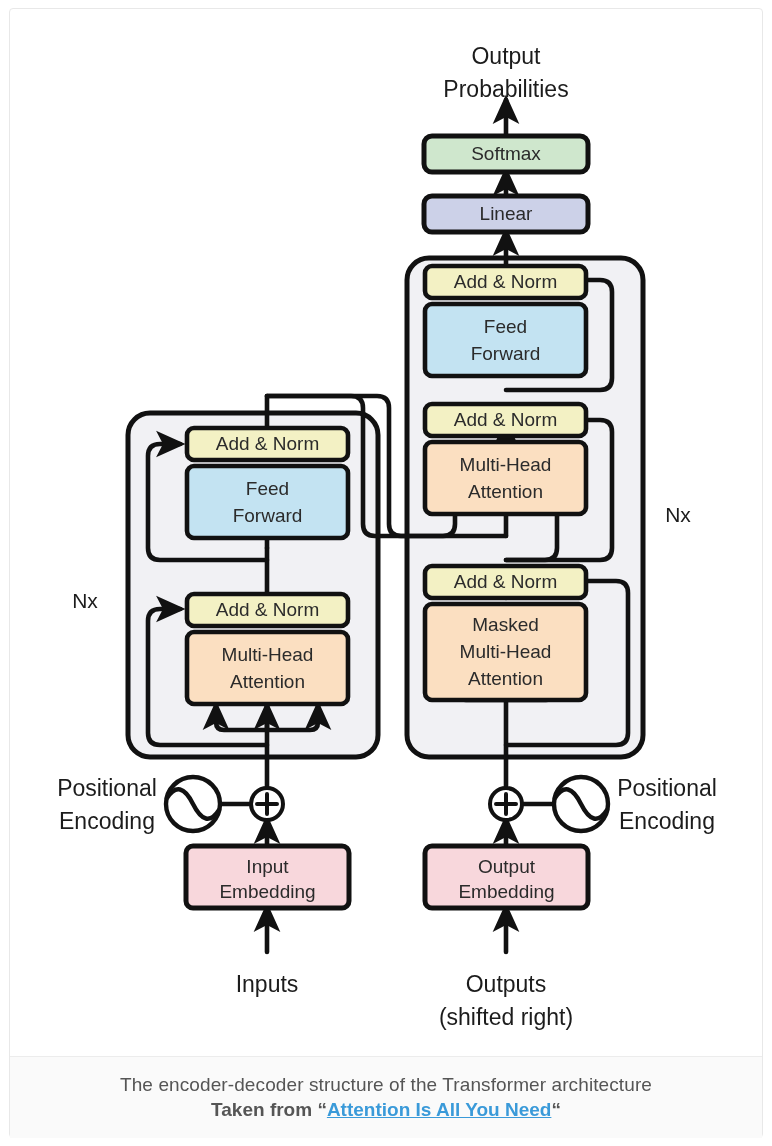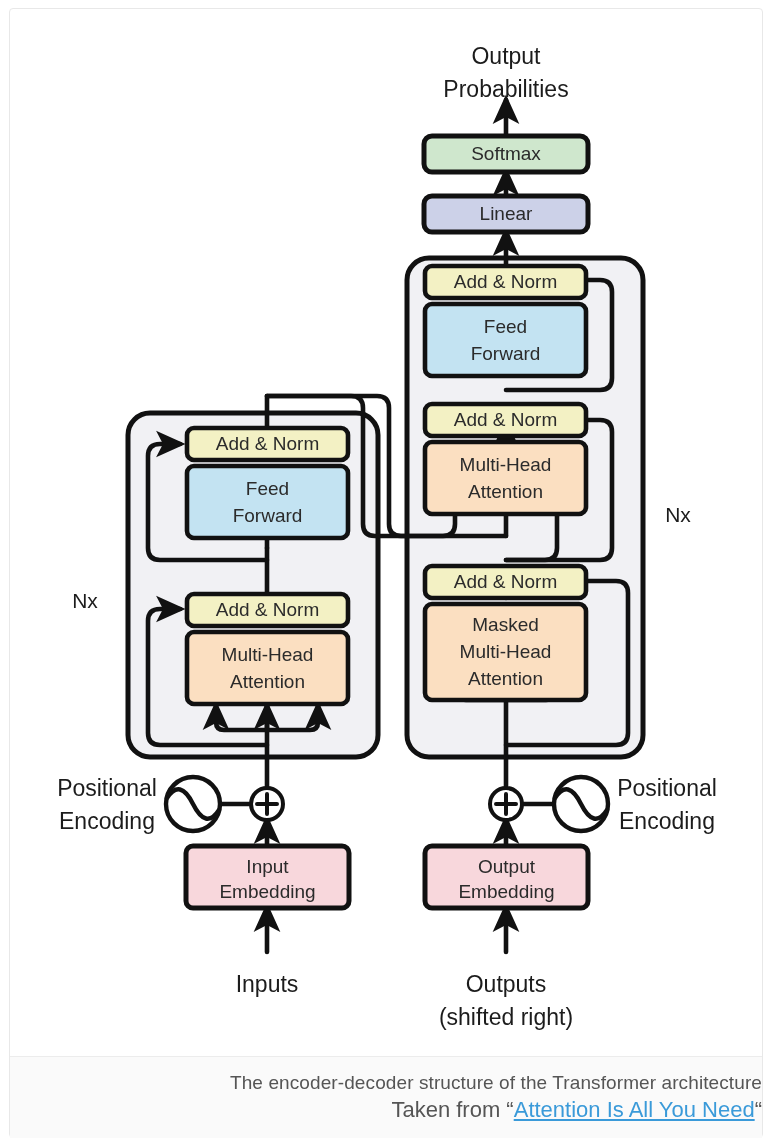--- a/index.html
+++ b/index.html
@@ -3,23 +3,23 @@
 <meta charset="utf-8">
 <style>
   html,body{margin:0;padding:0;background:#ffffff;}
   body{font-family:"Liberation Sans","DejaVu Sans",sans-serif;}
   #page{position:relative;width:772px;height:1146px;background:#ffffff;overflow:hidden;}
   .card{position:absolute;left:9px;top:8px;width:754px;height:1130px;
         background:#ffffff;border:1px solid #e8e8e8;border-radius:4px;box-sizing:border-box;}
   .figure-area{position:absolute;left:0;top:0;width:772px;height:1055px;}
   .caption-area{position:absolute;left:10px;top:1056px;width:752px;height:82px;
         background:#fafafa;border-top:1px solid #ececec;box-sizing:border-box;
-        display:flex;flex-direction:column;align-items:flex-end;justify-content:center;gap:3px;}
+        display:flex;flex-direction:column;align-items:center;justify-content:center;gap:3px;}
   .cap-line{font-size:19px;color:#555555;letter-spacing:.1px;}
-  .cap-line2{font-size:22px;color:#555555;}
+  .cap-line2{font-size:19px;color:#555555;font-weight:bold;}
   .cap-link{color:#3a9ad9;}
   svg{display:block;}
   .bx-label{font-family:"Liberation Sans","DejaVu Sans",sans-serif;font-size:19px;fill:#2b2b2b;}
   .free-label{font-family:"Liberation Sans","DejaVu Sans",sans-serif;font-size:23px;fill:#1c1c1c;}
   .nx-label{font-family:"Liberation Sans","DejaVu Sans",sans-serif;font-size:21px;fill:#1c1c1c;}
 </style>
 </head>
 <body>
 
 <div id="page">

